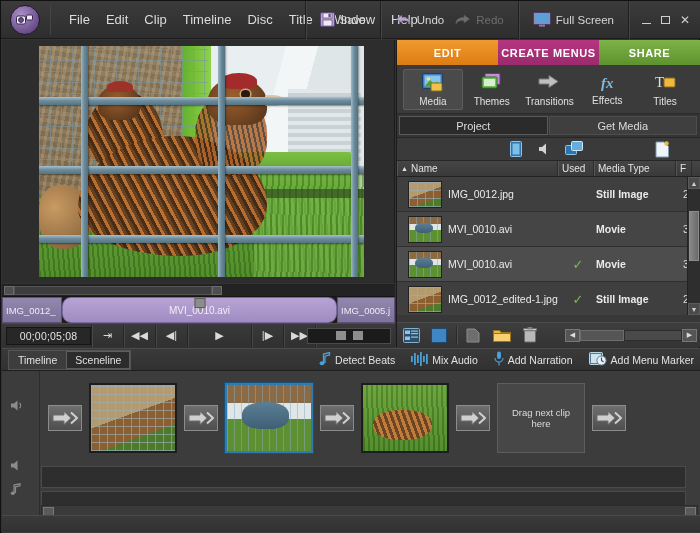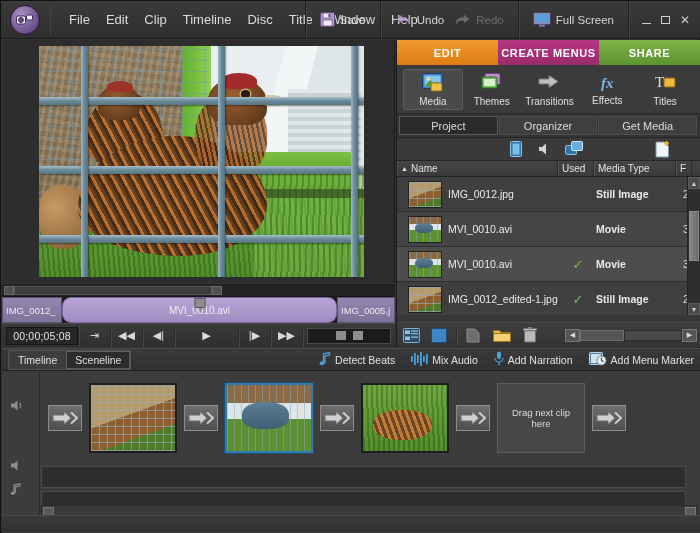--- a/index.html
+++ b/index.html
@@ -116,21 +116,21 @@
       color:#f2ecf8; font-size:10px; border:1px solid #7a68a0; }
   .clip.r { width:58px; background:linear-gradient(#9288ae,#7d729a); justify-content:flex-start; padding-left:3px; color:#efe9f7;}
   .chtab { position:absolute; left:50%; top:0; transform:translateX(-50%);
      width:11px; height:10px; background:#8d8d8d; border:1px solid #5c5c5c; }
   .chtab:after { content:""; position:absolute; left:3px; top:9px;
      border-left:2.5px solid transparent; border-right:2.5px solid transparent;
      border-top:5px solid #8d8d8d; }
   .transport { position:absolute; left:1px; top:322px; width:393px; height:24px;
      background:linear-gradient(#3a3a3a,#303030); border-top:1px solid #4a4a4a;
      display:flex; align-items:center; }
-  .tc { width:72px; height:18px; margin-left:4px; background:#272727;
+  .tc { width:85px; height:18px; margin-left:4px; background:#272727;
      border:1px solid #151515; color:#e2e2e2; font-size:10.5px;
      display:flex; align-items:center; justify-content:center; letter-spacing:.2px; }
   .tbtn { width:32px; height:22px; display:flex; align-items:center; justify-content:center;
      border-left:1px solid #262626; box-shadow:1px 0 0 #474747 inset; color:#dadada; }
   .shuttle { position:absolute; right:4px; width:84px; height:16px; background:#1b1b1b;
      border:1px solid #4b4b4b; display:flex; align-items:center; justify-content:center; gap:7px; }
   .shuttle i { width:10px; height:9px; background:#8e8e8e; display:block; }
 
   
   .right { position:absolute; left:395px; top:39px; width:304px; height:307px;
@@ -432,21 +432,20 @@
             <text x="0" y="14" font-family="Liberation Serif, serif" font-size="15" fill="#dedede">T</text>
             <rect x="9" y="5" width="11" height="9" rx="1" fill="#f0b93c" stroke="#8a6a17"></rect>
           </svg>
         </span>
         <span>Titles</span>
       </div>
     </div>
 
     <div class="subtabs">
       <div class="subtab sel">Project</div>
-      <div class="subtab">Organizer</div>
       <div class="subtab">Get Media</div>
     </div>
 
     <div class="filterrow">
       <div class="fic" style="left:113px">
         <svg width="12" height="16" viewBox="0 0 12 16">
           <rect x="0.5" y="0.5" width="11" height="15" rx="1" fill="#2e74ad" stroke="#8fc3e4"></rect>
           <rect x="2.5" y="2.5" width="7" height="11" fill="#7cc0e8"></rect>
         </svg>
       </div>

